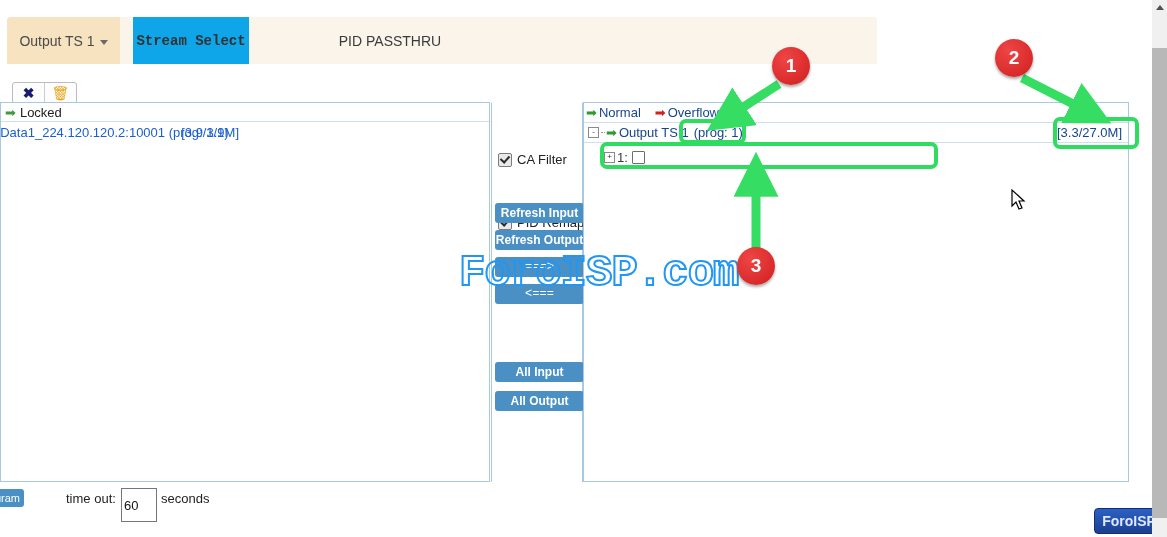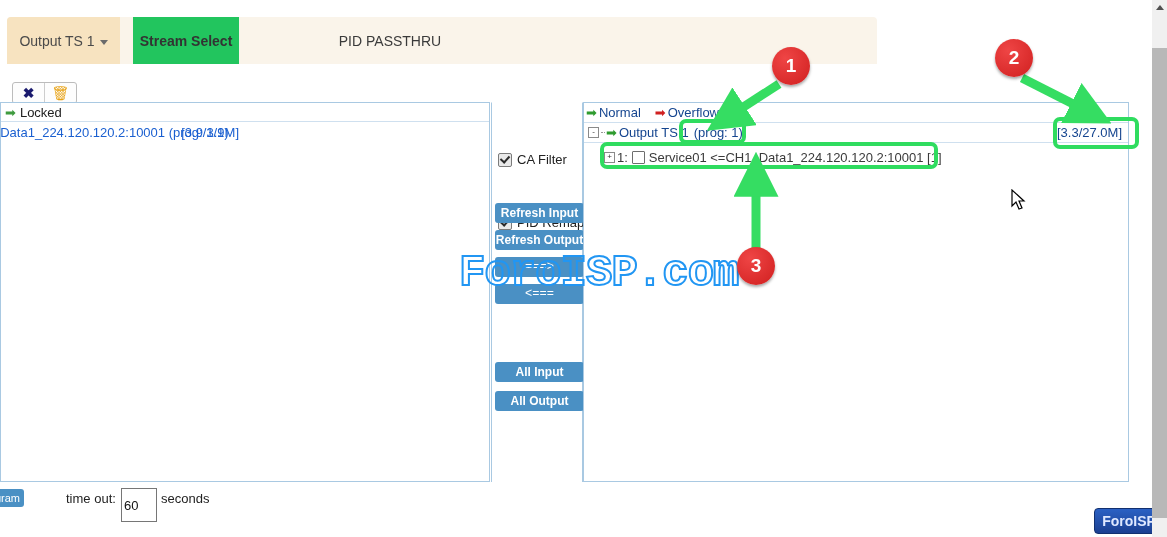--- a/index.html
+++ b/index.html
@@ -33,23 +33,23 @@
     color:#4a4a4a;font-size:14px;
     border-top-left-radius:4px;
   }
   .tab-ots .caret{
     display:inline-block;width:0;height:0;margin-left:5px;
     border-left:4px solid transparent;border-right:4px solid transparent;
     border-top:5px solid #6a6a6a;
     position:relative;top:2px;
   }
   .tab-ss{
-    left:126px;width:106px;
-    background:#22c55e;
-    color:#333;font-size:14px;font-weight:bold;
+    left:126px;width:116px;
+    background:#0ea5e9;
+    color:#333;font-size:14px;font-weight:bold;font-family:Liberation Mono, monospace;
   }
   .tab-gen{ left:232px;width:86px;background:transparent;color:#4a4a4a;font-size:14px;}
   .tab-pid{ left:318px;width:130px;background:transparent;color:#3a3a3a;font-size:14px;}
 
   
   .mini-toolbar{
     position:absolute;left:12px;top:82px;
     width:65px;height:22px;
     border:1px solid #bcbcbc;border-radius:3px;
     background:#fdfdfd;
@@ -319,21 +319,20 @@
       <span style="margin-left:2px;">Output TS 1</span>
       <span style="margin-left:5px;">(prog: 1)</span>
     </div>
 
     <div class="node-rate">[3.3/27.0M]</div>
 
     <div class="node-svc">
       <span class="expander">+</span>
       <span>1:</span>
       <span class="ckbox"></span>
-      <span>Service01 &lt;=CH1_Data1_224.120.120.2:10001 [1]</span>
     </div>
   </div>
 
   <div class="btn-gram">
     <span>gram</span>
   </div>
   <div class="timeout-label">time out:</div>
   <input class="timeout-input" value="60" style="">
   <div class="seconds-label">seconds</div>
 

